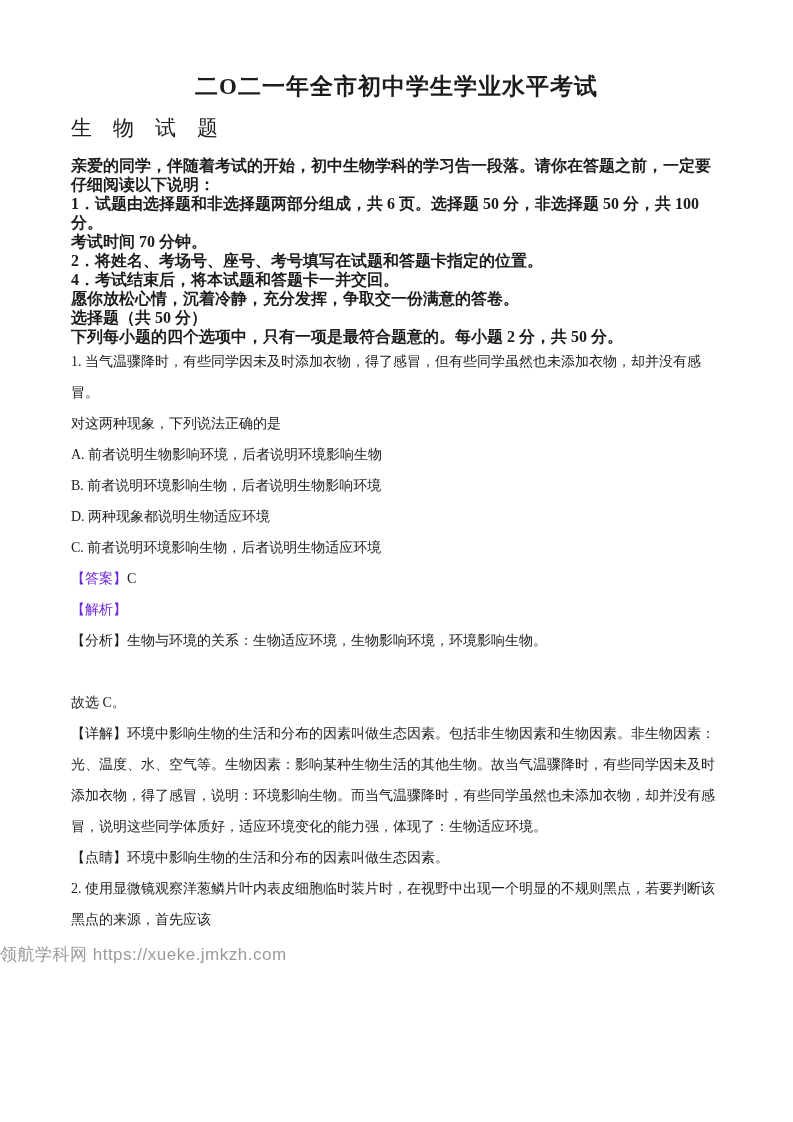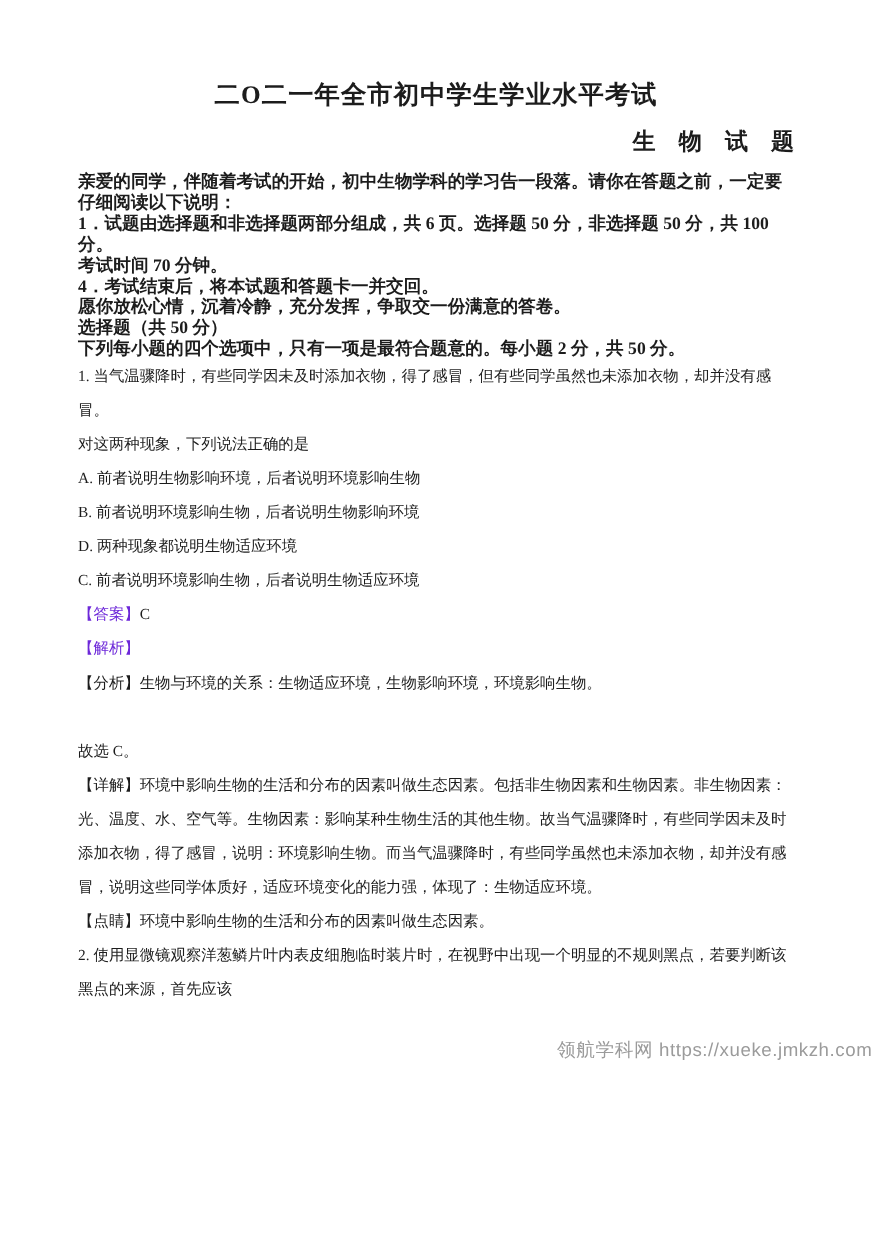--- a/index.html
+++ b/index.html
@@ -24,22 +24,22 @@
     margin: 0;
     font-size: 23px;
     font-weight: bold;
     text-align: center;
     line-height: 30px;
     letter-spacing: 1px;
   }
   .subtitle {
     margin: 11px 0 0 0;
     font-size: 21px;
-    font-weight: bold;
-    text-align: right;
+    font-weight: normal;
+    text-align: left;
     line-height: 31px;
   }
   p.b {
     margin: 0;
     font-size: 16px;
     font-weight: bold;
     line-height: 19px;
     white-space: pre-line;
   }
   p.b.intro {
@@ -55,41 +55,42 @@
     color: #6d28d9;
   }
   p.conclusion {
     margin-top: 31px;
   }
   .footer {
     position: absolute;
     left: 0;
     bottom: 30px;
     width: 100%;
-    text-align: right;
+    text-align: left;
     font-family: "Liberation Sans", "DejaVu Sans", sans-serif;
     font-size: 17px;
     color: #9b9b9b;
     letter-spacing: 0.5px;
   }
 </style>
 </head>
 <body>
 
 <div class="page">
   <div class="content">
 
     <h1 class="title">二O二一年全市初中学生学业水平考试</h1>
     <h2 class="subtitle">生　物　试　题</h2>
 
     <p class="b intro">亲爱的同学，伴随着考试的开始，初中生物学科的学习告一段落。请你在答题之前，一定要
 仔细阅读以下说明：</p>
 
     <p class="b">1．试题由选择题和非选择题两部分组成，共 6 页。选择题 50 分，非选择题 50 分，共 100 分。
 考试时间 70 分钟。</p>
+    <p class="b">2．将姓名、考场号、座号、考号填写在试题和答题卡指定的位置。</p>
     <p class="b">4．考试结束后，将本试题和答题卡一并交回。</p>
 
     <p class="b">愿你放松心情，沉着冷静，充分发挥，争取交一份满意的答卷。</p>
 
     <p class="b">选择题（共 50 分）</p>
     <p class="b">下列每小题的四个选项中，只有一项是最符合题意的。每小题 2 分，共 50 分。</p>
 
     <p class="r">1. 当气温骤降时，有些同学因未及时添加衣物，得了感冒，但有些同学虽然也未添加衣物，却并没有感冒。
 对这两种现象，下列说法正确的是</p>
 

